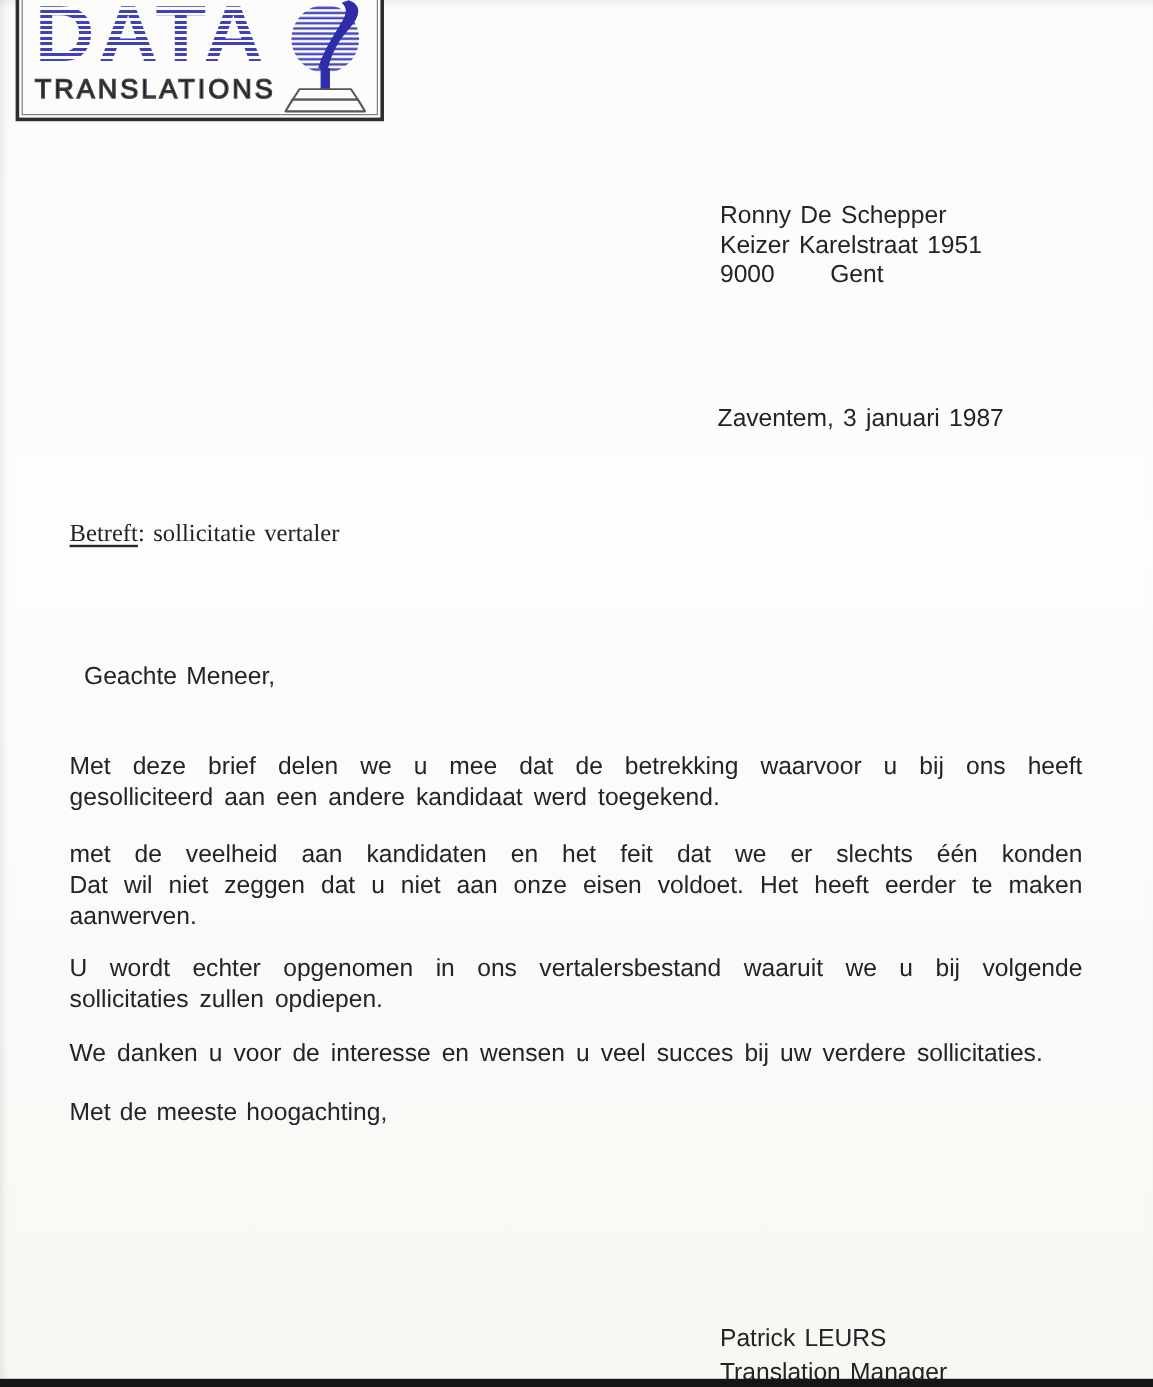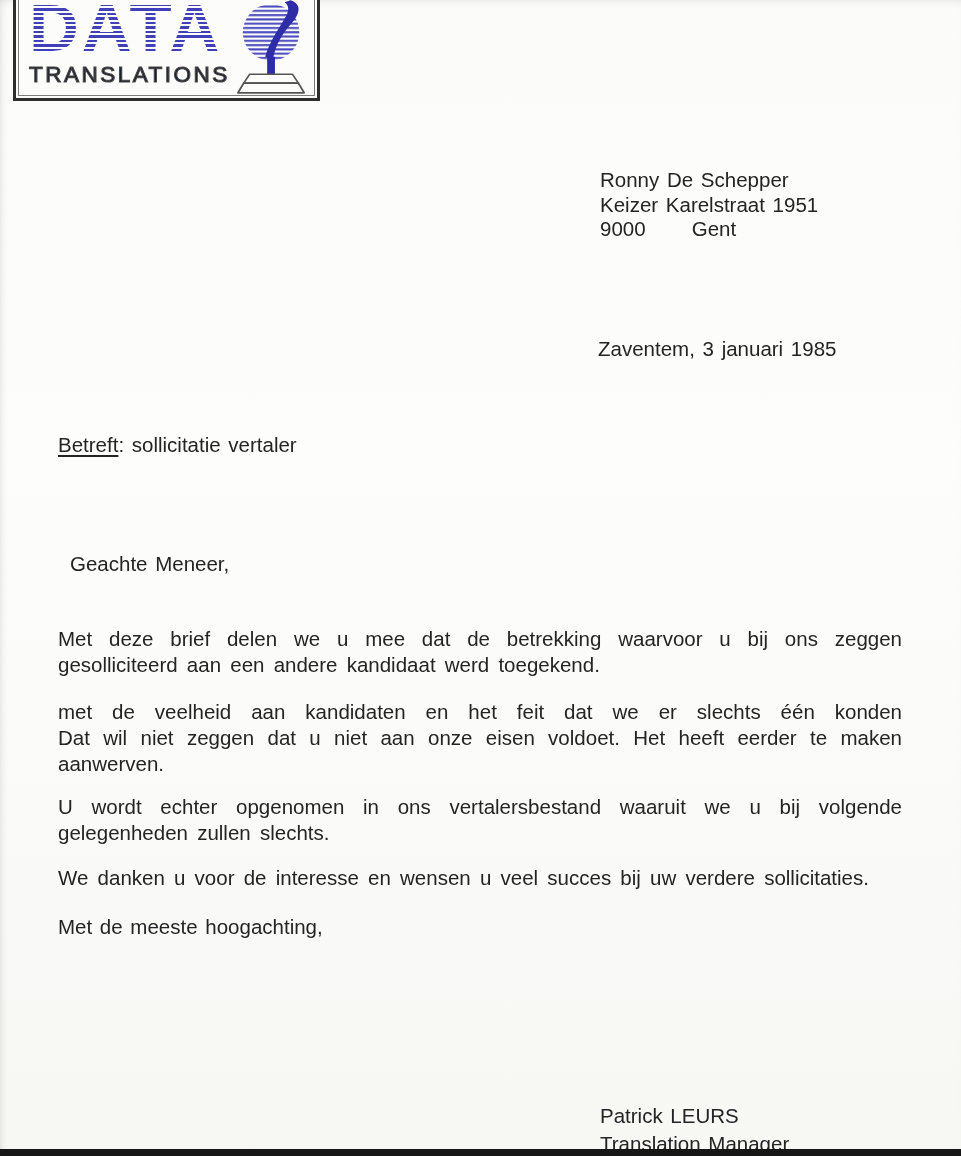--- a/index.html
+++ b/index.html
@@ -60,21 +60,21 @@
   
   .txt {
     position: absolute;
     font-size: 20.5px;
     line-height: 26px;
     color: #242424;
     word-spacing: 2px;
   }
   .addr  { left: 600px; top: 168px; line-height: 24.5px; }
   .date  { left: 598px; top: 336px; }
-  .subject { left: 58px; top: 432px; }
+  .subject { left: 58px; top: 432px; font-family: Liberation Serif, serif; }
   .subject .u { text-decoration: underline; text-underline-offset: 3px; }
   .salutation { left: 70px; top: 551px; text-align: right; }
   .para { left: 58px; width: 844px; }
   .para .jl { text-align: justify; text-align-last: justify; }
   .para .ll { text-align: left; word-spacing: 3.5px; }
   .p1 { top: 626px; }
   .p2 { top: 699px; }
   .p3 { top: 794px; }
   .p4 { top: 865px; }
   .closing { left: 58px; top: 914px; }
@@ -115,42 +115,42 @@
       </div>
     </div>
   </div>
 
   <div class="txt addr">
     <div>Ronny De Schepper</div>
     <div>Keizer Karelstraat 1951</div>
     <div>9000&nbsp;&nbsp;&nbsp;&nbsp;&nbsp;&nbsp;Gent</div>
   </div>
 
-  <div class="txt date">Zaventem, 3 januari 1985</div>
+  <div class="txt date">Zaventem, 3 januari 1987</div>
 
   <div class="txt subject">
     <span class="u">Betreft</span><span>: sollicitatie vertaler</span>
   </div>
 
   <div class="txt salutation">Geachte Meneer,</div>
 
   <div class="txt para p1">
-    <div class="jl">Met deze brief delen we u mee dat de betrekking waarvoor u bij ons zeggen</div>
+    <div class="jl">Met deze brief delen we u mee dat de betrekking waarvoor u bij ons heeft</div>
     <div class="ll">gesolliciteerd aan een andere kandidaat werd toegekend.</div>
   </div>
 
   <div class="txt para p2">
     <div class="jl">met de veelheid aan kandidaten en het feit dat we er slechts één konden</div>
     <div class="jl">Dat wil niet zeggen dat u niet aan onze eisen voldoet. Het heeft eerder te maken</div>
     <div class="ll">aanwerven.</div>
   </div>
 
   <div class="txt para p3">
     <div class="jl">U wordt echter opgenomen in ons vertalersbestand waaruit we u bij volgende</div>
-    <div class="ll">gelegenheden zullen slechts.</div>
+    <div class="ll">sollicitaties zullen opdiepen.</div>
   </div>
 
   <div class="txt para p4">
     <div class="ll">We danken u voor de interesse en wensen u veel succes bij uw verdere sollicitaties.</div>
   </div>
 
   <div class="txt closing">Met de meeste hoogachting,</div>
 
   <div class="txt sig">
     <div>Patrick LEURS</div>

